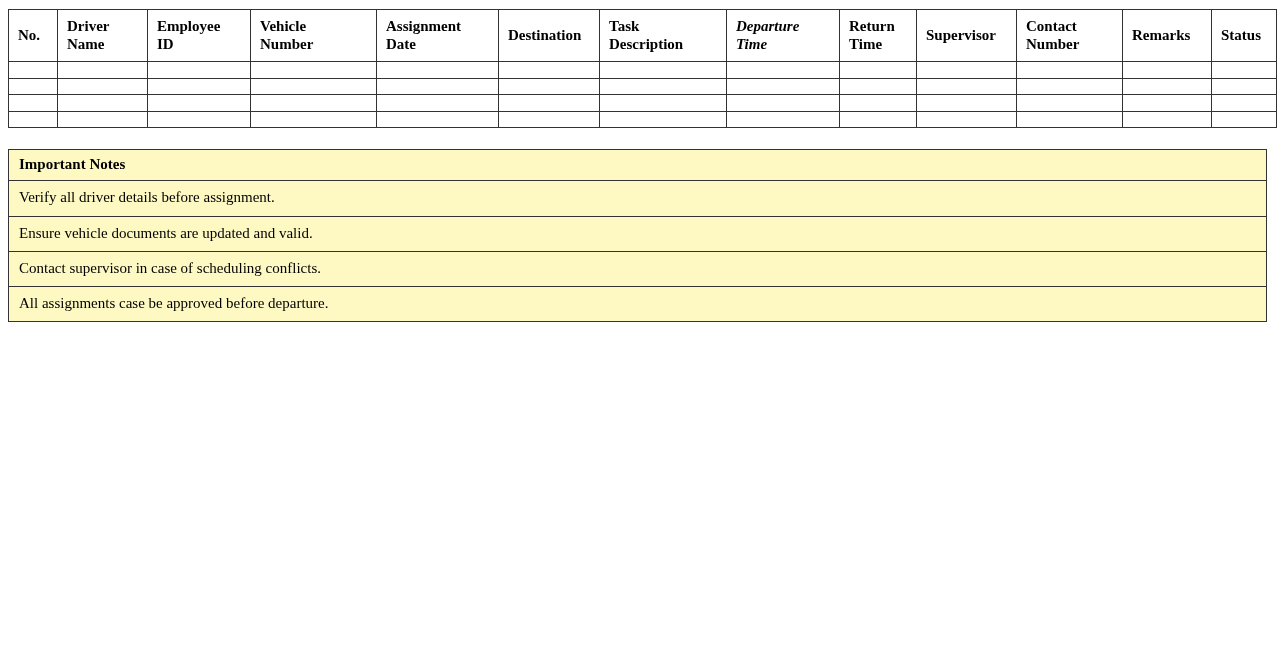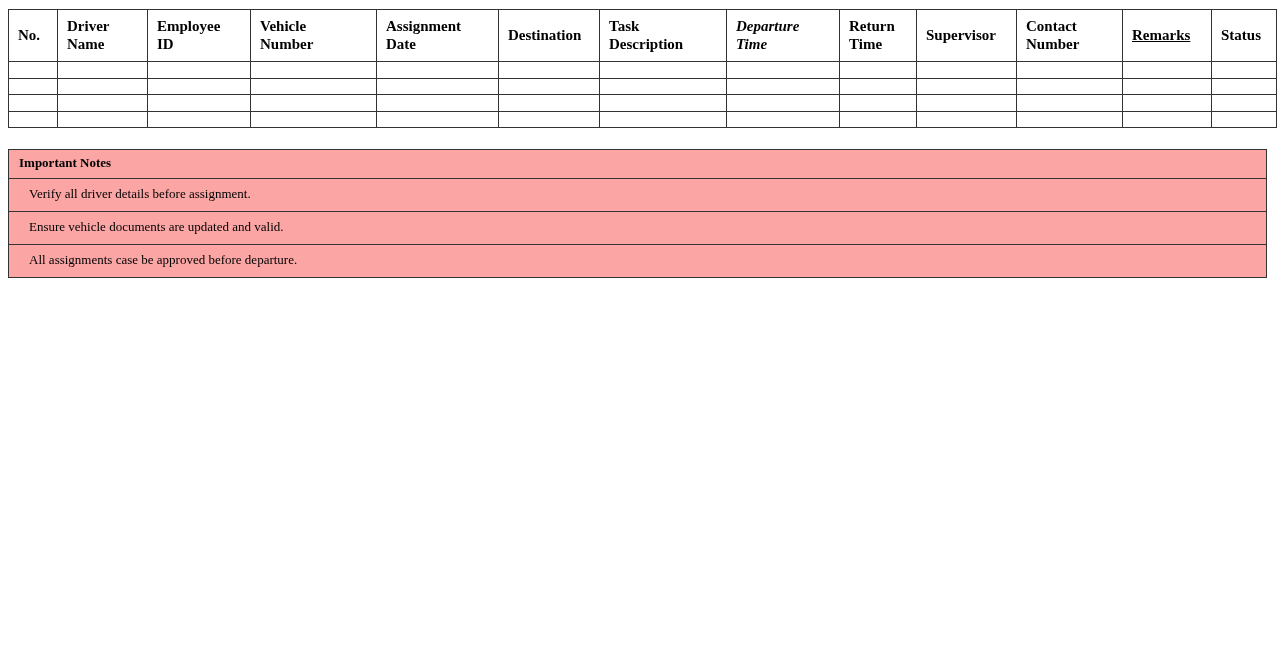--- a/index.html
+++ b/index.html
@@ -52,43 +52,43 @@
   .c1  { width: 90px; }
   .c2  { width: 103px; }
   .c3  { width: 126px; }
   .c4  { width: 122px; }
   .c5  { width: 101px; }
   .c6  { width: 127px; }
   .c7  { width: 113px; font-style: italic; }
   .c8  { width: 77px; }
   .c9  { width: 100px; }
   .c10 { width: 106px; }
-  .c11 { width: 89px; text-decoration: underline; }
+  .c11 { width: 89px; }
   .c12 { width: 65px; }
 
   .notes-table {
     position: absolute;
     left: 8px;
     top: 149px;
     width: 1259px;
   }
   .notes-table td {
     border: 1.5px solid #333333;
-    background: #fca5a5;
-    font-size: 13px;
+    background: #fef9c3;
+    font-size: 15px;
     line-height: 1.15;
     vertical-align: middle;
   }
   .notes-table td.notes-title-cell {
     font-weight: bold;
     padding: 6px 10px 7px 10px;
   }
   .notes-table td.note-cell {
     font-weight: normal;
-    padding: 8px 10px 9px 20px;
+    padding: 8px 10px 9px 10px;
   }
 </style>
 </head>
 <body>
 
 <div class="page">
 
   <table class="assignment-table">
     <colgroup>
       <col class="c0">
@@ -193,18 +193,21 @@
       </tr>
     </tbody>
     <tbody id="notes-body">
         <tr>
           <td class="note-cell">Verify all driver details before assignment.</td>
         </tr>
         <tr>
           <td class="note-cell">Ensure vehicle documents are updated and valid.</td>
         </tr>
         <tr>
+          <td class="note-cell">Contact supervisor in case of scheduling conflicts.</td>
+        </tr>
+        <tr>
           <td class="note-cell">All assignments case be approved before departure.</td>
         </tr>
       </tbody>
   </table>
 
 </div>
 
 </body></html>

